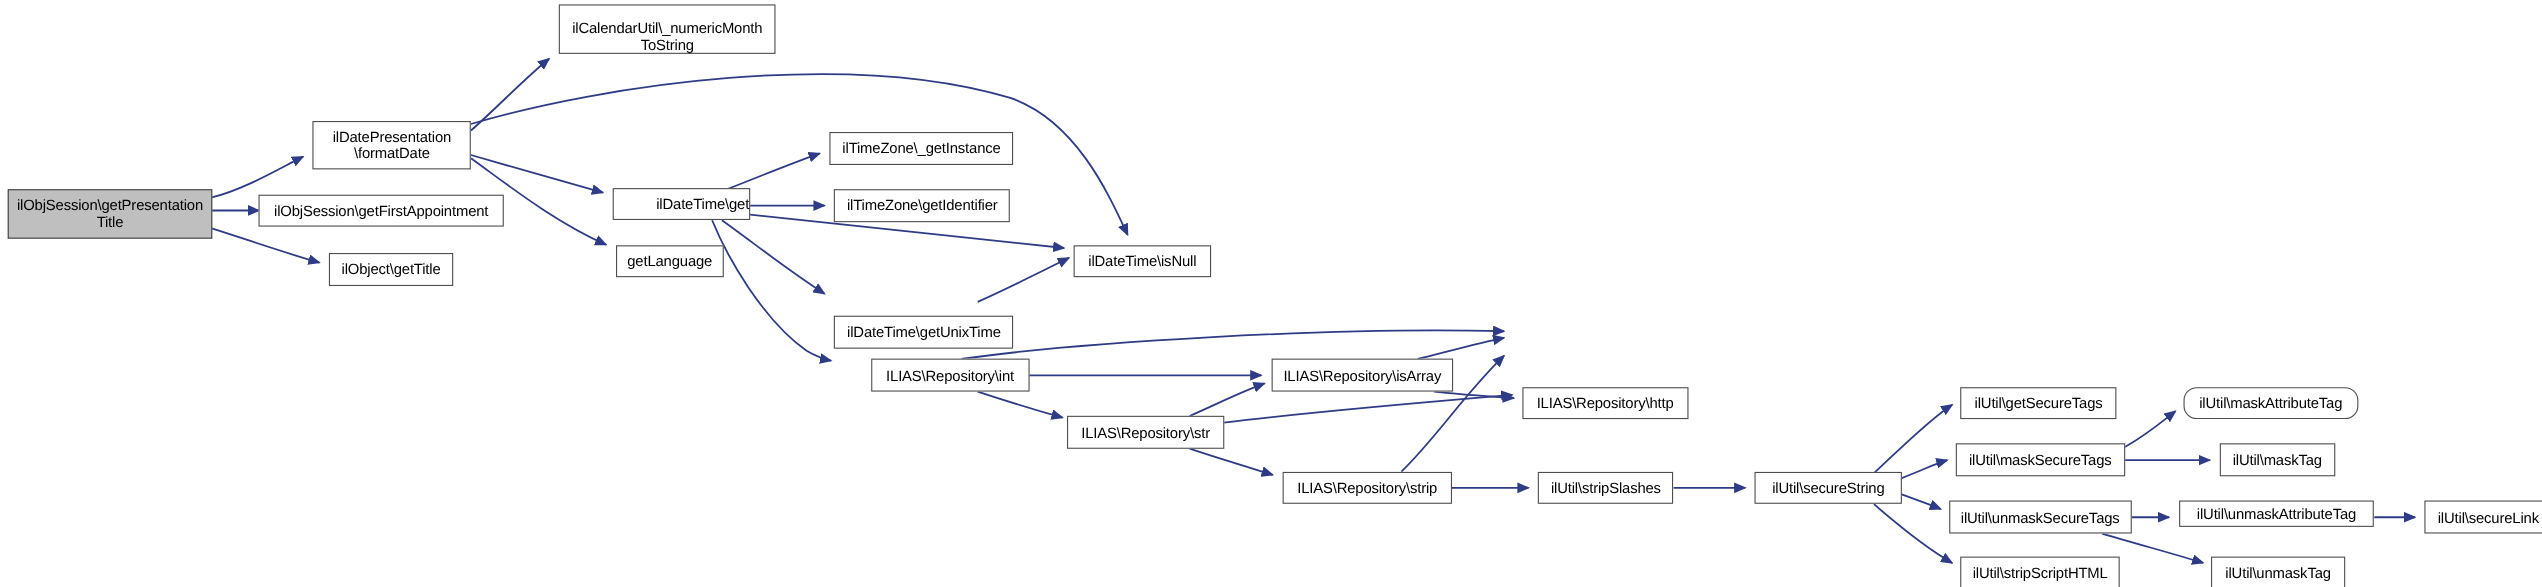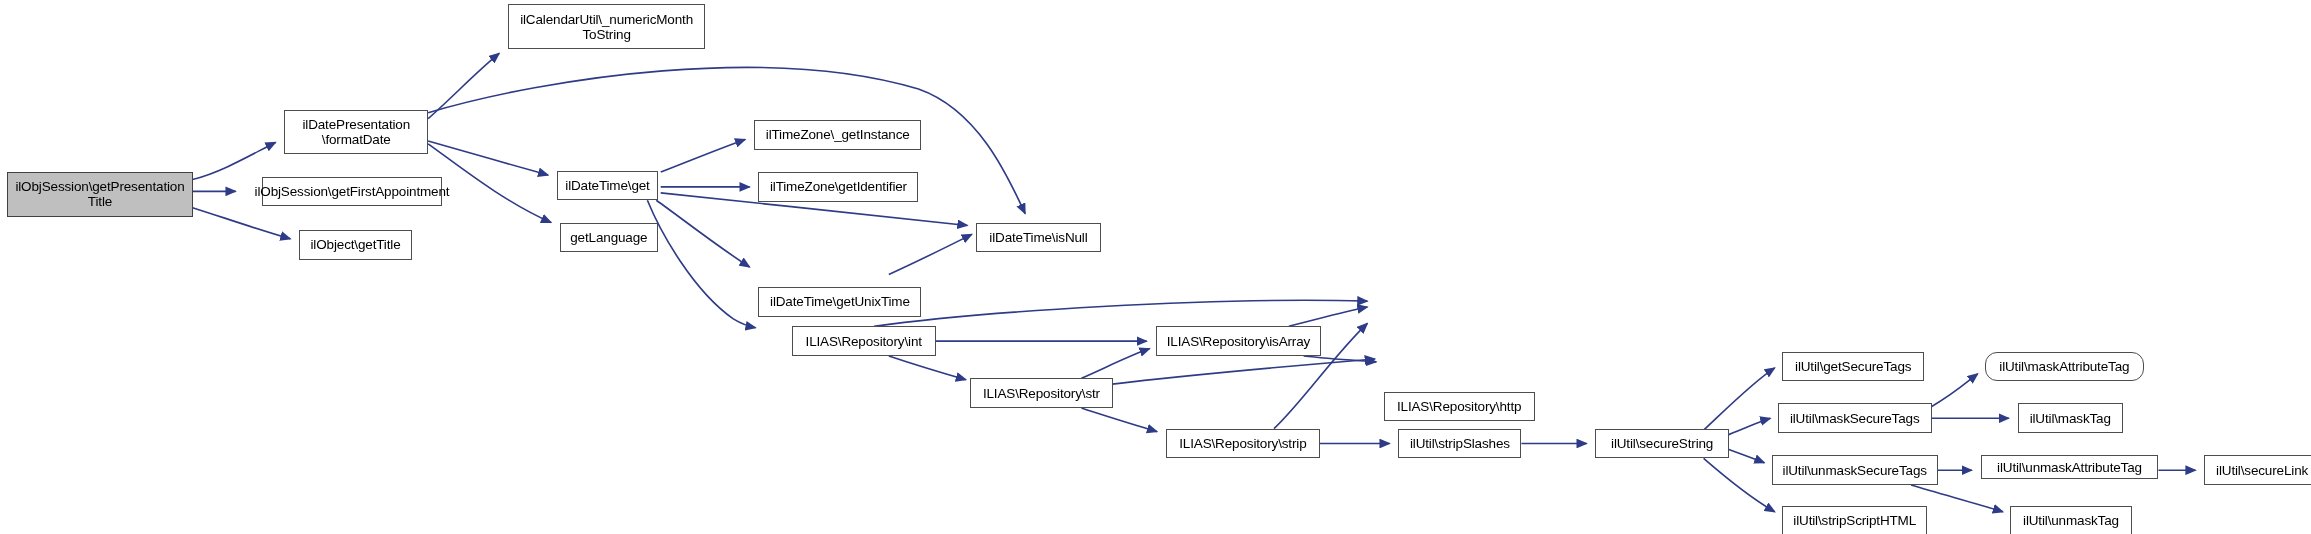--- a/index.html
+++ b/index.html
@@ -81,35 +81,35 @@
         <path d="M 1304,282 L 1356,282" marker-end="url(#ah)" stroke="#2e3b86"></path>
         <path d="M 1308,317 L 1331,317" marker-end="url(#ah)" stroke="#2e3b86"></path>
         <path d="M 1290,327 C 1310,333 1336,340 1352,345" marker-end="url(#ah)" stroke="#2e3b86"></path>
         <path d="M 1457,317 L 1482,317" marker-end="url(#ah)" stroke="#2e3b86"></path>
       </g>
   </svg>
 <div class="node root" style="left: 7.40705px; top: 172.067px; width: 185.176px; height: 44.5px;"><span>ilObjSession\getPresentation
 Title</span></div>
     <div class="node" style="left: 284.431px; top: 109.767px; width: 143.697px; height: 44.5px;"><span>ilDatePresentation
 \formatDate</span></div>
-    <div class="node" style="left: 262px; top: 176.517px; width: 180px; height: 29.6667px; justify-content: center;"><span>ilObjSession\getFirstAppointment</span></div>
+    <div class="node" style="left: 235px; top: 176.517px; width: 223px; height: 29.6667px; justify-content: center;"><span>ilObjSession\getFirstAppointment</span></div>
     <div class="node" style="left: 299.245px; top: 229.917px; width: 112.587px; height: 29.6667px;"><span>ilObject\getTitle</span></div>
-    <div class="node" style="left: 508.124px; top: 4.45px; width: 197.028px; height: 44.5px;"><span>ilCalendarUtil\_numericMonth
+    <div class="node" style="left: 508.124px; top: 4.45px; width: 197.028px; height: 44.5px; align-items: flex-end;"><span>ilCalendarUtil\_numericMonth
 ToString</span></div>
-    <div class="node" style="left: 557.01px; top: 170.583px; width: 101px; height: 29.6667px;"><span>ilDateTime\get</span></div>
+    <div class="node" style="left: 557.01px; top: 170.583px; width: 125px; height: 29.6667px; justify-content: flex-end;"><span>ilDateTime\get</span></div>
     <div class="node" style="left: 559.973px; top: 222.5px; width: 97.7731px; height: 29.6667px;"><span>getLanguage</span></div>
     <div class="node" style="left: 754.038px; top: 120.15px; width: 167.399px; height: 29.6667px;"><span>ilTimeZone\_getInstance</span></div>
     <div class="node" style="left: 758.482px; top: 172.067px; width: 159.992px; height: 29.6667px;"><span>ilTimeZone\getIdentifier</span></div>
     <div class="node" style="left: 976.249px; top: 222.5px; width: 124.438px; height: 29.6667px;"><span>ilDateTime\isNull</span></div>
     <div class="node" style="left: 758.482px; top: 287px; width: 162.955px; height: 29.6667px;"><span>ilDateTime\getUnixTime</span></div>
     <div class="node" style="left: 768.852px; top: 326.333px; width: 143.697px; height: 29.6667px; margin-left: 23px;"><span>ILIAS\Repository\int</span></div>
     <div class="node" style="left: 970.324px; top: 378.25px; width: 142.215px; height: 29.6667px;"><span>ILIAS\Repository\str</span></div>
     <div class="node" style="left: 1165.87px; top: 428.683px; width: 154.067px; height: 29.6667px;"><span>ILIAS\Repository\strip</span></div>
     <div class="node" style="left: 1155.5px; top: 326.333px; width: 165.918px; height: 29.6667px;"><span>ILIAS\Repository\isArray</span></div>
-    <div class="node" style="left: 1383.64px; top: 351.55px; width: 151.104px; height: 29.6667px; margin-top: 40px;"><span>ILIAS\Repository\http</span></div>
+    <div class="node" style="left: 1383.64px; top: 351.55px; width: 151.104px; height: 29.6667px;"><span>ILIAS\Repository\http</span></div>
     <div class="node" style="left: 1398.45px; top: 428.683px; width: 122.957px; height: 29.6667px;"><span>ilUtil\stripSlashes</span></div>
     <div class="node" style="left: 1595.48px; top: 428.683px; width: 133.327px; height: 29.6667px;"><span>ilUtil\secureString</span></div>
     <div class="node" style="left: 1782.14px; top: 351.55px; width: 142.215px; height: 29.6667px;"><span>ilUtil\getSecureTags</span></div>
     <div class="node" style="left: 1777.69px; top: 403.467px; width: 154.067px; height: 29.6667px;"><span>ilUtil\maskSecureTags</span></div>
     <div class="node" style="left: 1771.77px; top: 455.383px; width: 165.918px; height: 29.6667px;"><span>ilUtil\unmaskSecureTags</span></div>
     <div class="node" style="left: 1782.14px; top: 505.817px; width: 145.178px; height: 29.6667px;"><span>ilUtil\stripScriptHTML</span></div>
     <div class="node" style="left: 1985.09px; top: 351.55px; width: 158.511px; height: 29.6667px; border-radius: 12px;"><span>ilUtil\maskAttributeTag</span></div>
     <div class="node" style="left: 2017.68px; top: 403.467px; width: 105.18px; height: 29.6667px;"><span>ilUtil\maskTag</span></div>
     <div class="node" style="left: 1980.65px; top: 455.383px; width: 177.769px; height: 24px;"><span>ilUtil\unmaskAttributeTag</span></div>
     <div class="node" style="left: 2010.27px; top: 505.817px; width: 121.476px; height: 29.6667px;"><span>ilUtil\unmaskTag</span></div>

